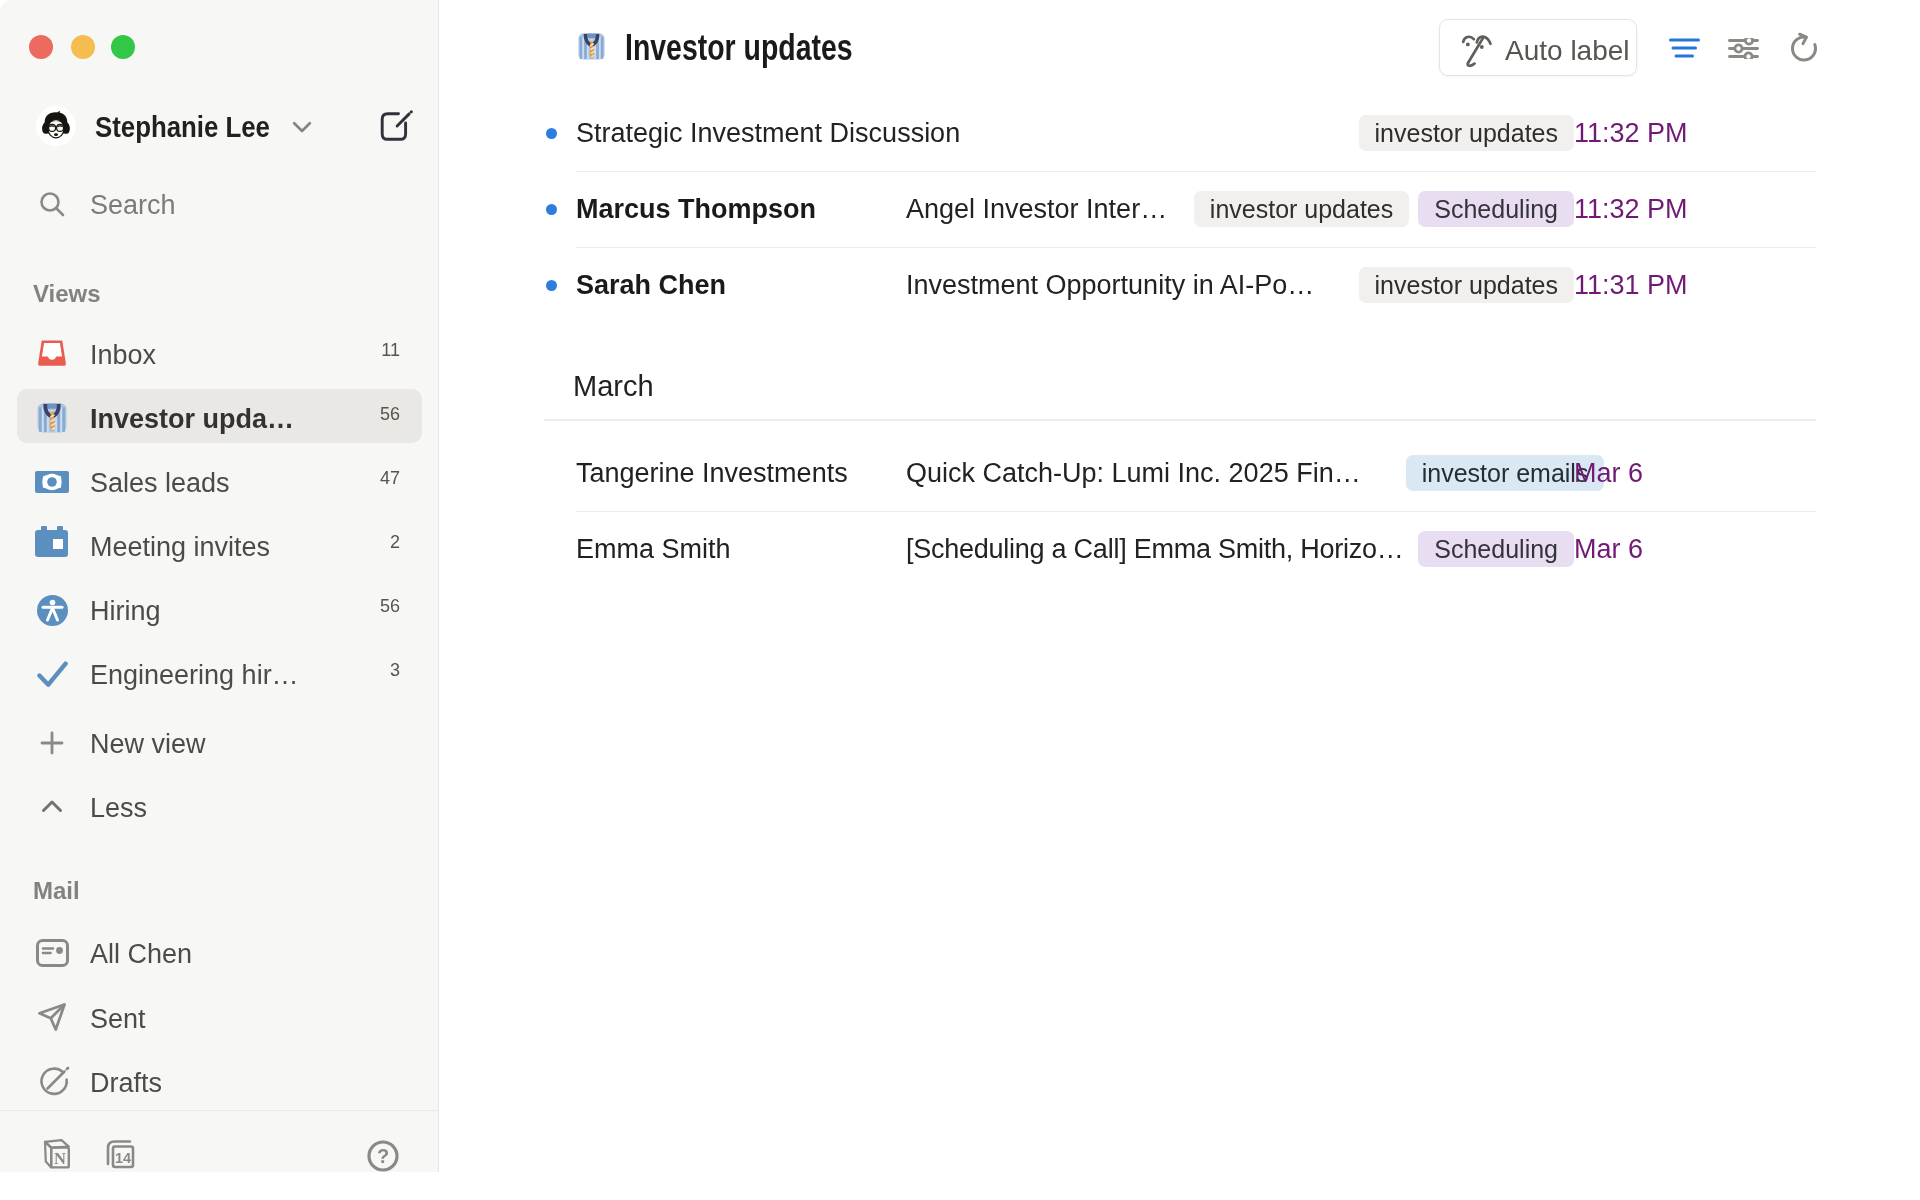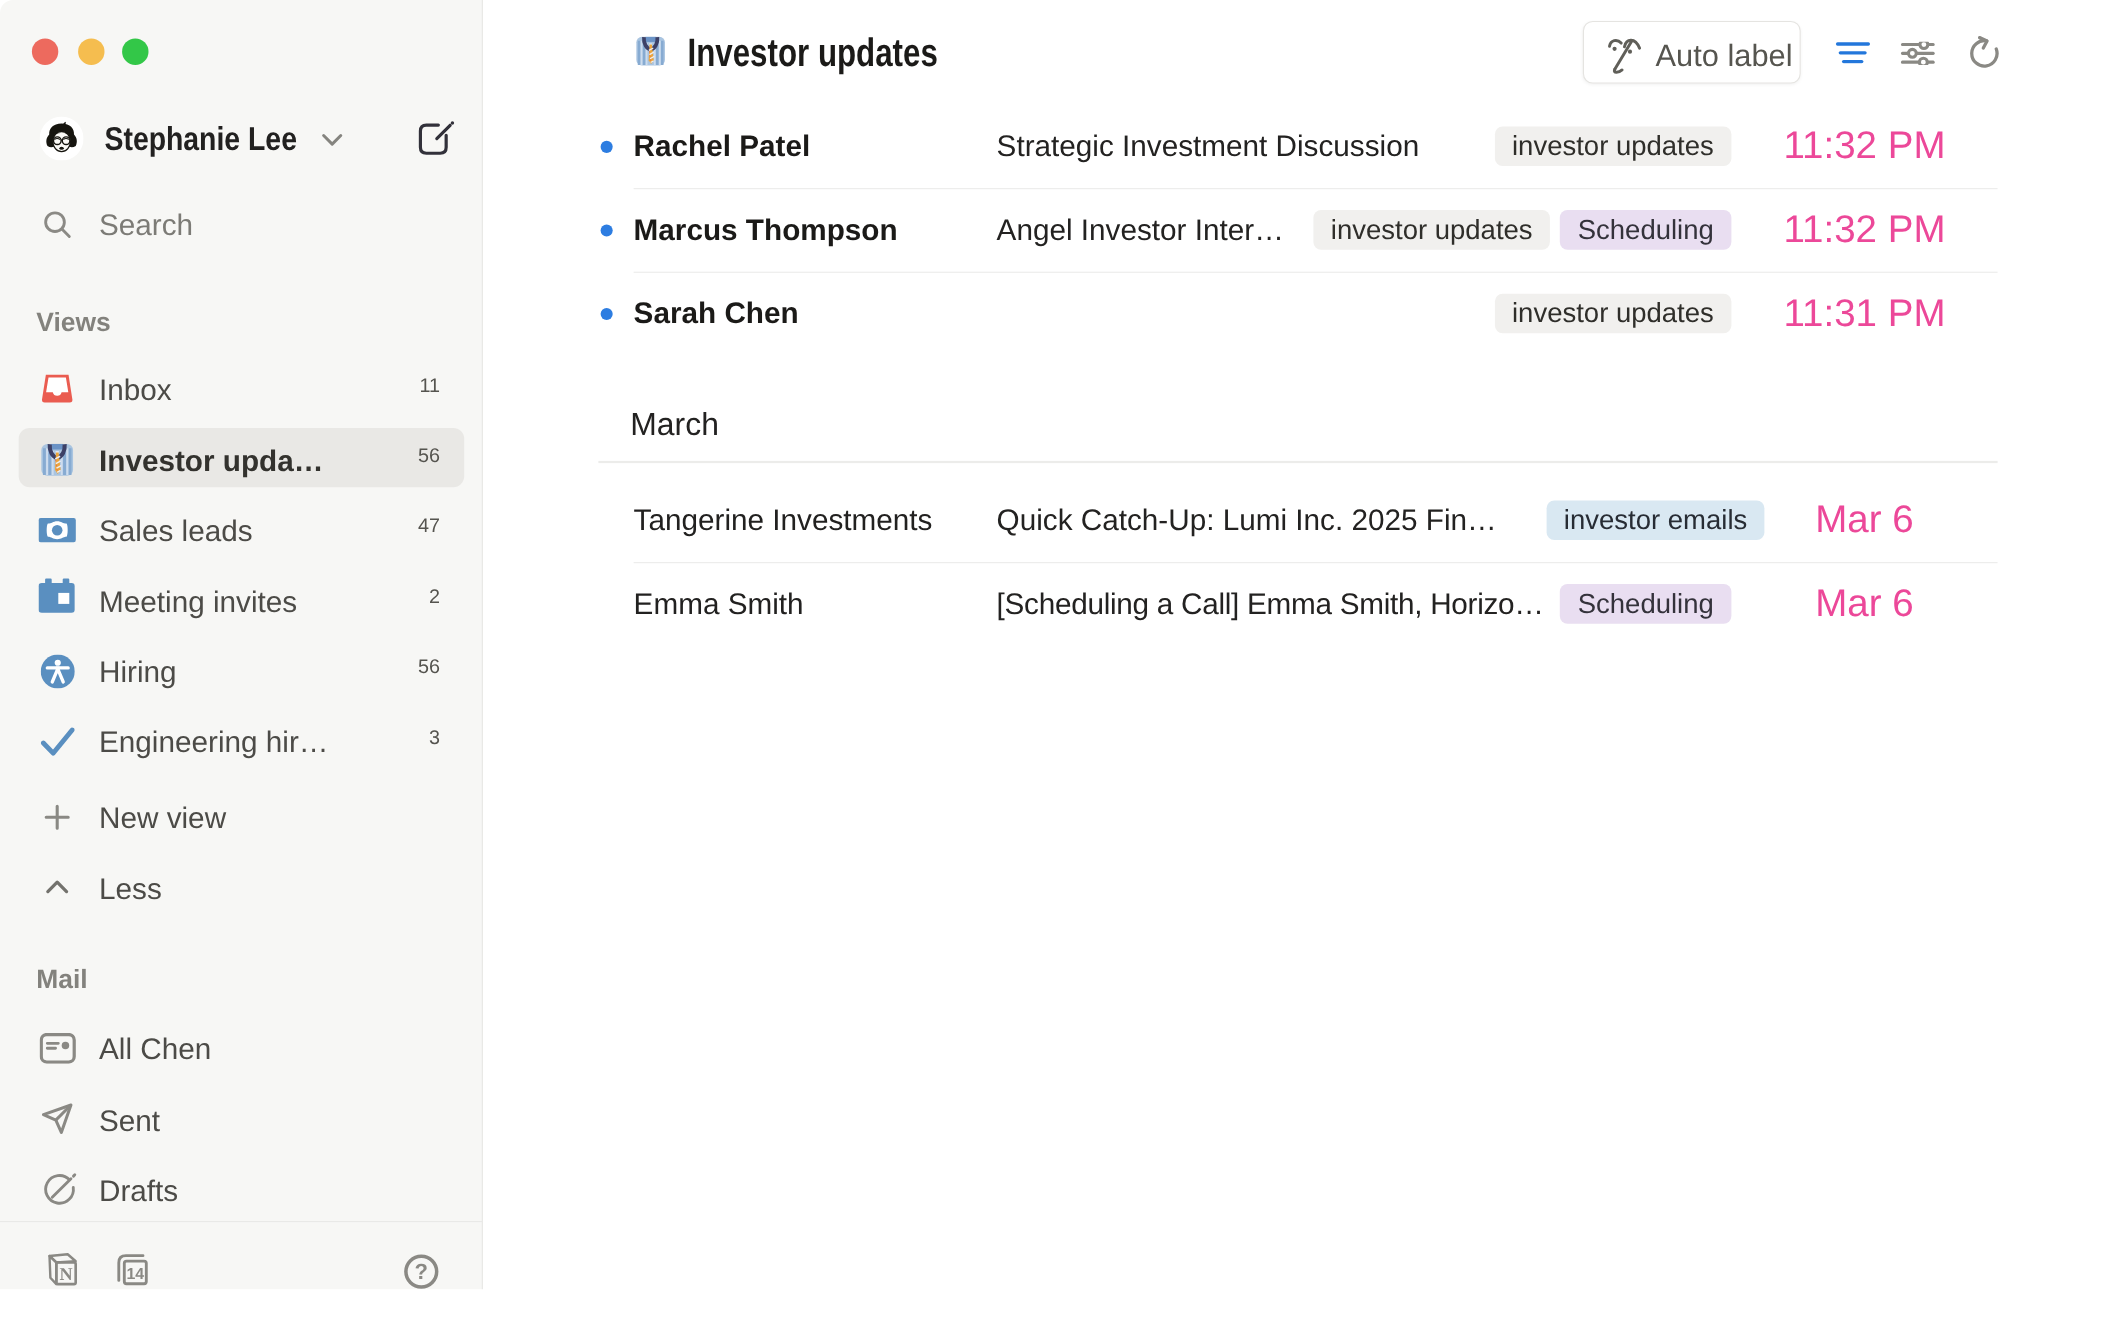--- a/index.html
+++ b/index.html
@@ -39,21 +39,21 @@
 .dotc { width:32px; flex:none; display:flex; align-items:center; }
 .dot { width:11px; height:11px; border-radius:50%; background:#2d7de1; margin-left:2px; }
 .sender { width:330px; flex:none; font-size:27px; font-weight:700; color:#1b1a18; white-space:nowrap; overflow:hidden; }
 .sender.rd { font-weight:400; color:#222120; }
 .mid { flex:1; min-width:0; display:flex; align-items:center; }
 .subj { flex:none; font-size:27px; color:#232221; white-space:nowrap; }
 .tags { margin-left:auto; flex:none; display:flex; gap:9px; padding-left:9px; }
 .tag { height:36px; line-height:36px; border-radius:7px; padding:0 16px; font-size:25px; color:#2f2e2a; background:#f1f0ee; white-space:nowrap; }
 .tag.purple { background:#e9def1; color:#34323b; }
 .tag.blue { background:#d9e8f2; color:#272c34;margin-left:36px; }
-.time { width:242px; flex:none; text-align:center; font-size:35px; color:#ec4899; }
+.time { width:242px; flex:none; text-align:left; font-size:27px; color:#701a75; }
 .sep { position:absolute; left:576px; width:1240px; height:1px; background:#ececea; }
 .march { position:absolute; left:573px; top:370px; font-size:29px; font-weight:400; color:#232221; }
 </style>
 </head>
 <body>
 <div class="window">
 
 <main>
 
   <svg class="abs" style="left:578px;top:33px" width="27" height="27" viewBox="0 0 27 27">
@@ -108,21 +108,20 @@
 
   <svg class="abs" style="left:1789px;top:31px" width="29" height="31" viewBox="0 0 29 31" fill="none" stroke="#8a8984" stroke-width="3" stroke-linecap="round">
     <path d="M17 6.2 A 11.5 11.5 0 1 0 25.8 13.6"></path>
     <path d="M10.6 3.2 L17.4 6.2 L14 12.6" stroke-linejoin="round"></path>
   </svg>
 
   <div class="row" style="top:95px">
     <div class="dotc">
           <div class="dot"></div>
         </div>
-    <div class="sender">Rachel Patel</div>
     <div class="mid">
       <div class="subj">Strategic Investment Discussion</div>
       <div class="tags">
             <div class="tag">investor updates</div>
           </div>
     </div>
     <div class="time">11:32 PM</div>
   </div>
   <div class="sep" style="top:171px"></div>
   <div class="row" style="top:171px">
@@ -139,20 +138,21 @@
     </div>
     <div class="time">11:32 PM</div>
   </div>
   <div class="sep" style="top:247px"></div>
   <div class="row" style="top:247px">
     <div class="dotc">
           <div class="dot"></div>
         </div>
     <div class="sender">Sarah Chen</div>
     <div class="mid">
+      <div class="subj">Investment Opportunity in AI-Po…</div>
       <div class="tags">
             <div class="tag">investor updates</div>
           </div>
     </div>
     <div class="time">11:31 PM</div>
   </div>
 
   <div class="march">March</div>
   <div class="sep" style="top:419px;left:544px;width:1272px;height:2px"></div>
 

